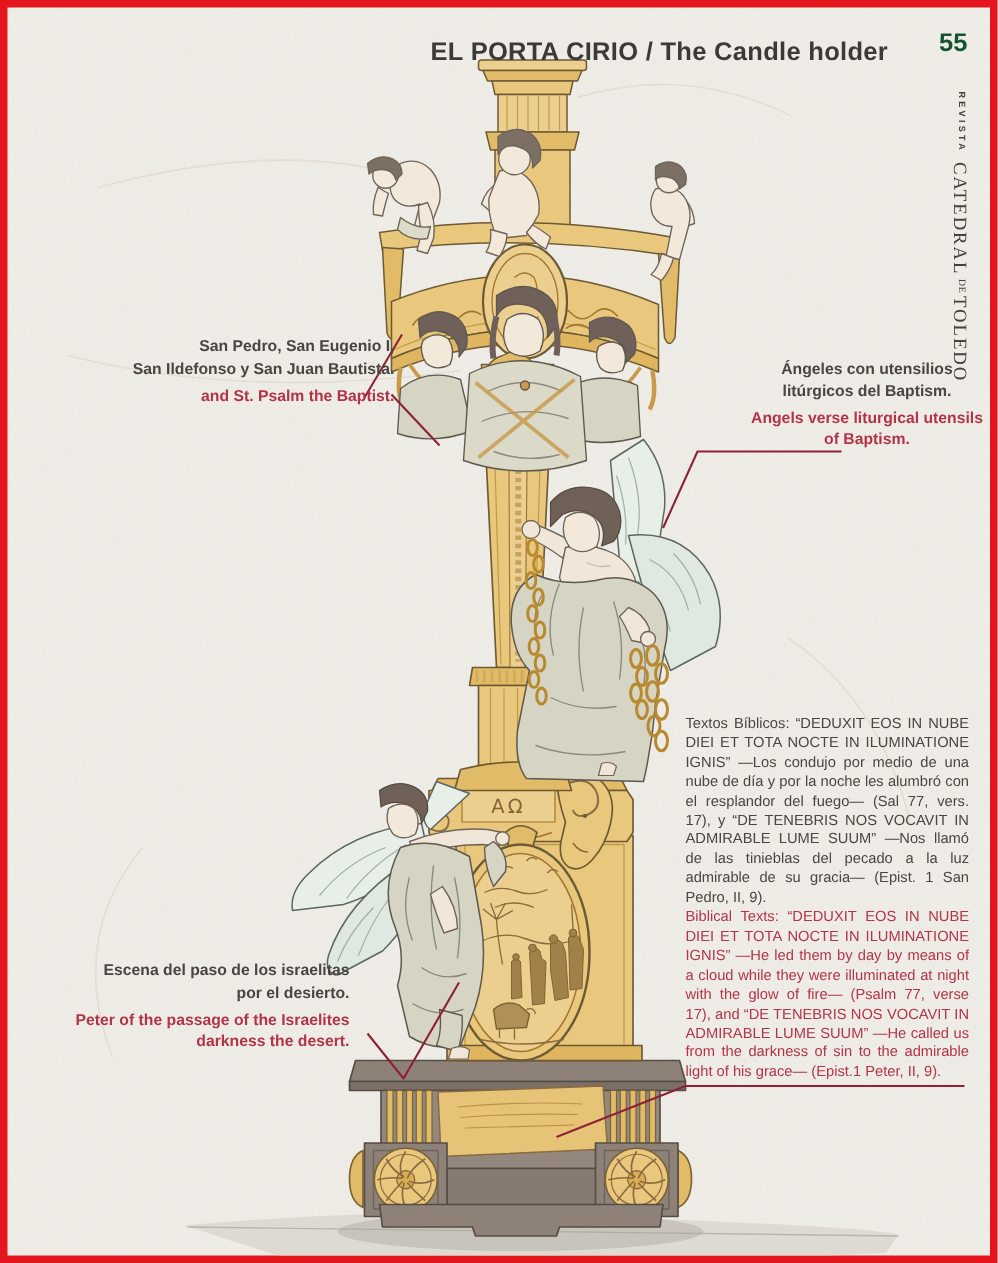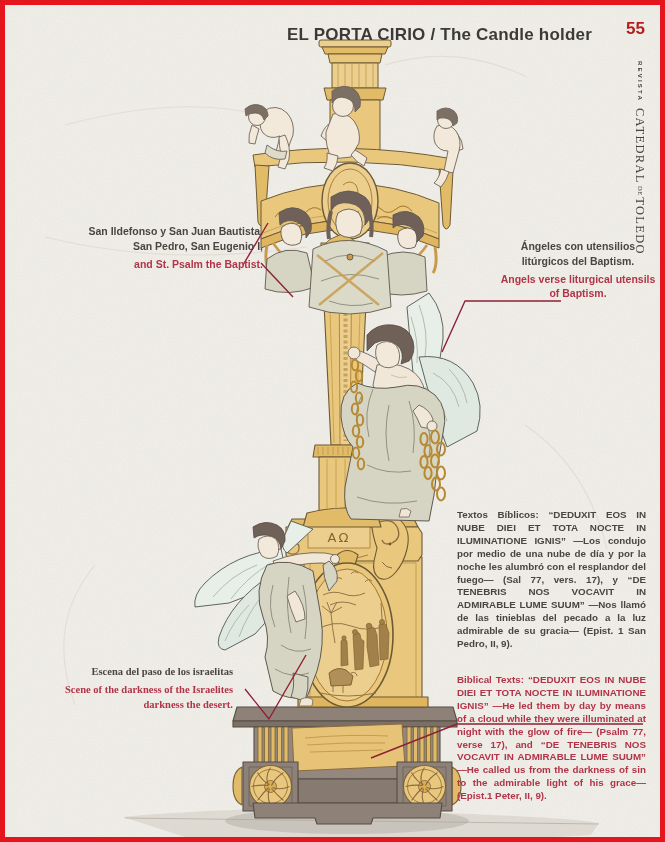--- a/index.html
+++ b/index.html
@@ -4,36 +4,36 @@
 <style>
   html,body{margin:0;padding:0;background:#888;}
   .page{
     position:relative;width:665px;height:842px;box-sizing:border-box;
     border:5px solid #e4151d;background:#f1efe9;overflow:hidden;
     font-family:"Liberation Sans",sans-serif;
   }
   .illus{position:absolute;left:0;top:0;}
   .hdr{position:absolute;top:20px;right:68px;font-size:17px;font-weight:bold;
        color:#3c3a37;letter-spacing:.2px;}
-  .pagenum{position:absolute;top:14px;right:15px;font-size:17px;font-weight:bold;color:#b91c1c;}
+  .pagenum{position:absolute;top:14px;right:15px;font-size:17px;font-weight:bold;color:#14532d;}
   .logo{position:absolute;top:56px;right:12px;writing-mode:vertical-rl;color:#46413c;line-height:1;}
   .logo .rev{font-size:6px;letter-spacing:2.2px;font-weight:bold;margin-bottom:6px;}
   .logo .cat,.logo .tol{font-family:"Liberation Serif",serif;font-size:12.5px;letter-spacing:1.3px;}
   .logo .de{font-size:6.5px;letter-spacing:.5px;margin:2px 0;font-family:"Liberation Serif",serif;}
   .ann{position:absolute;font-size:10.5px;line-height:14.8px;font-weight:bold;}
   .ann .line{display:block;}
   .ann .es{color:#4a4541;}
   .ann .en{display:block;margin-top:3px;color:#b23448;}
   .ann1{top:219px;left:58px;width:200px;text-align:right;}
   .ann2{top:234px;left:459px;width:200px;text-align:center;margin-left:14px;}
-  .ann3{top:660px;left:28px;width:200px;text-align:right;font-family:Liberation Serif, serif;}
-  .bible{position:absolute;top:504px;left:452px;width:189px;font-size:9.8px;
-         line-height:12.9px;text-align:justify;font-weight:bold;}
+  .ann3{top:635px;left:28px;width:200px;text-align:right;}
+  .bible{position:absolute;top:472px;left:452px;width:189px;font-size:9.8px;
+         line-height:12.9px;text-align:justify;}
   .bible .es{color:#4a4541;display:block;}
-  .bible .en{color:#b23448;display:block;margin-top:23px;}
+  .bible .en{color:#b23448;display:block;margin-top:0;}
 </style>
 </head>
 <body>
 
 <div class="page">
 
   <svg class="illus" width="665" height="842" viewBox="0 0 665 842">
     <defs>
       <filter id="grain">
         <feTurbulence type="fractalNoise" baseFrequency="0.55" numOctaves="2" seed="7"></feTurbulence>
@@ -275,22 +275,22 @@
 
   <div class="hdr">EL PORTA CIRIO / The Candle holder</div>
   <div class="pagenum">55</div>
 
   <div class="logo">
     <span class="rev">REVISTA</span><span class="cat">CATEDRAL</span><span class="de">DE</span><span class="tol">TOLEDO</span>
   </div>
 
   <div class="ann ann1">
     <span class="es">
+      <span class="line">San Pedro, San Eugenio I,</span>
       <span class="line">San Ildefonso y San Juan Bautista.</span>
-      <span class="line">San Pedro, San Eugenio I,</span>
     </span>
     <span class="en">
       <span class="line">and St. Psalm the Baptist.</span>
     </span>
   </div>
 
   <div class="ann ann2">
     <span class="es">
       <span class="line">Ángeles con utensilios</span>
       <span class="line">litúrgicos del Baptism.</span>
@@ -302,20 +302,21 @@
   </div>
 
   <div class="bible">
     <span class="es">Textos Bíblicos: “DEDUXIT EOS IN NUBE DIEI ET TOTA NOCTE IN ILUMINATIONE IGNIS” —Los condujo por medio de una nube de día y por la noche les alumbró con el resplandor del fuego— (Sal 77, vers. 17), y “DE TENEBRIS NOS VOCAVIT IN ADMIRABLE LUME SUUM” —Nos llamó de las tinieblas del pecado a la luz admirable de su gracia— (Epist. 1 San Pedro, II, 9).</span>
     <span class="en">Biblical Texts: “DEDUXIT EOS IN NUBE DIEI ET TOTA NOCTE IN ILUMINATIONE IGNIS” —He led them by day by means of a cloud while they were illuminated at night with the glow of fire— (Psalm 77, verse 17), and “DE TENEBRIS NOS VOCAVIT IN ADMIRABLE LUME SUUM” —He called us from the darkness of sin to the admirable light of his grace— (Epist.1 Peter, II, 9).</span>
   </div>
 
   <div class="ann ann3">
     <span class="es">
       <span class="line">Escena del paso de los israelitas</span>
+      <span class="line">por el desierto.</span>
     </span>
     <span class="en">
-      <span class="line">Scene of the darkness of the Israelites</span>
+      <span class="line">Peter of the passage of the Israelites</span>
       <span class="line">darkness the desert.</span>
     </span>
   </div>
 
 </div>
 
 </body></html>

